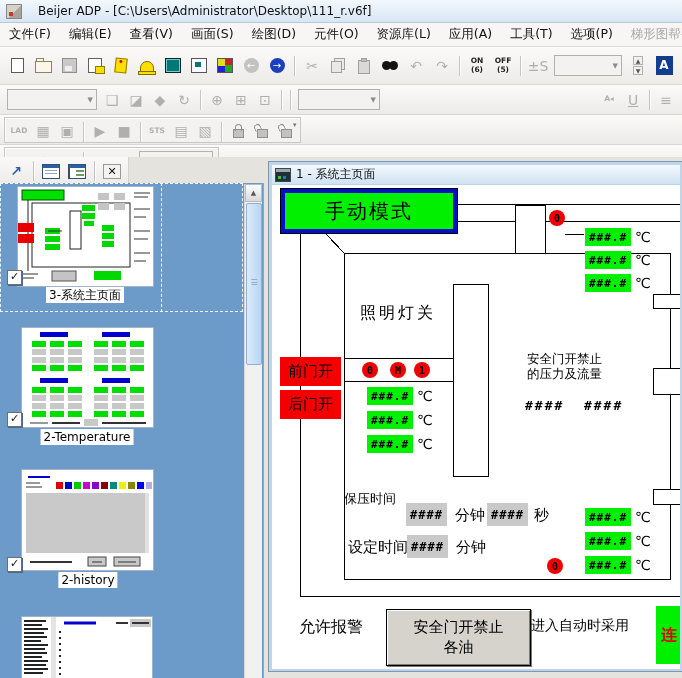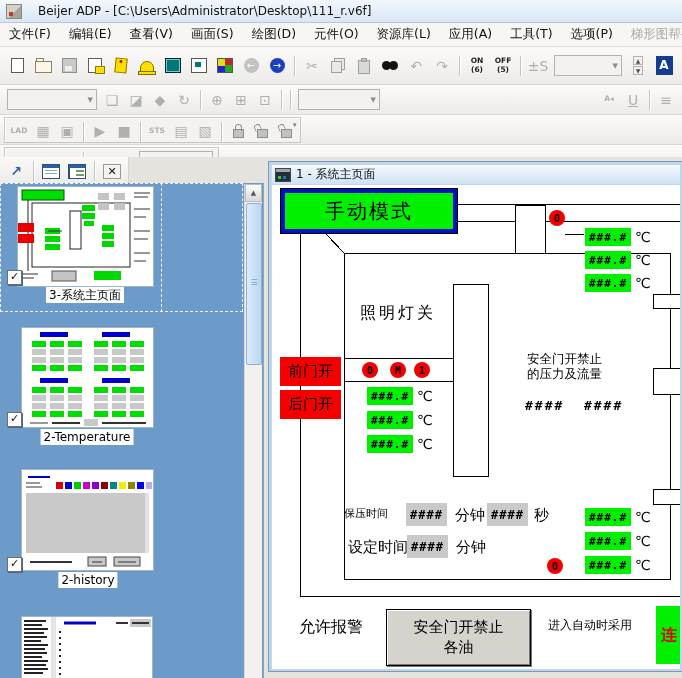--- a/index.html
+++ b/index.html
@@ -639,34 +639,34 @@
           <span class="gf">###.#</span>
           <span class="cc">℃</span>
           </div>
 
         <div class="abs clabel" style="left:255px;top:166px;font-size:12.5px;line-height:1.2">
           <div>安全门开禁止</div>
           <div>的压力及流量</div>
         </div>
         <div class="abs clabel" style="left:253px;top:213px;font:bold 13px 'DejaVu Sans Mono',monospace;letter-spacing:2px;white-space:pre">####  ####</div>
 
-        <div class="abs clabel" style="left:72px;top:321px;font-size:11px">保压时间</div>
+        <div class="abs clabel" style="left:72px;top:305px;font-size:13px">保压时间</div>
         <div class="abs gyf" style="left:134px;top:318px;width:41px;height:23px">####</div>
         <div class="abs clabel" style="left:183px;top:321px;font-size:15px">分钟</div>
         <div class="abs gyf" style="left:215px;top:318px;width:41px;height:23px">####</div>
         <div class="abs clabel" style="left:262px;top:321px;font-size:15px">秒</div>
 
         <div class="abs clabel" style="left:76px;top:353px;font-size:15px">设定时间</div>
         <div class="abs gyf" style="left:135px;top:350px;width:41px;height:23px">####</div>
         <div class="abs clabel" style="left:184px;top:353px;font-size:15px">分钟</div>
 
         <div class="abs clabel" style="left:27px;top:432px;font-size:16px">允许报警</div>
         <div class="abs safety-btn">
           <span>安全门开禁止</span>
           <span>各油</span>
         </div>
-        <div class="abs clabel" style="left:276px;top:432px;font-size:12px">进入自动时采用</div>
+        <div class="abs clabel" style="left:259px;top:432px;font-size:14px">进入自动时采用</div>
         <div class="abs connect-box">连</div>
 
       </div>
     </div>
   </div>
 </div>
 
 </body></html>

